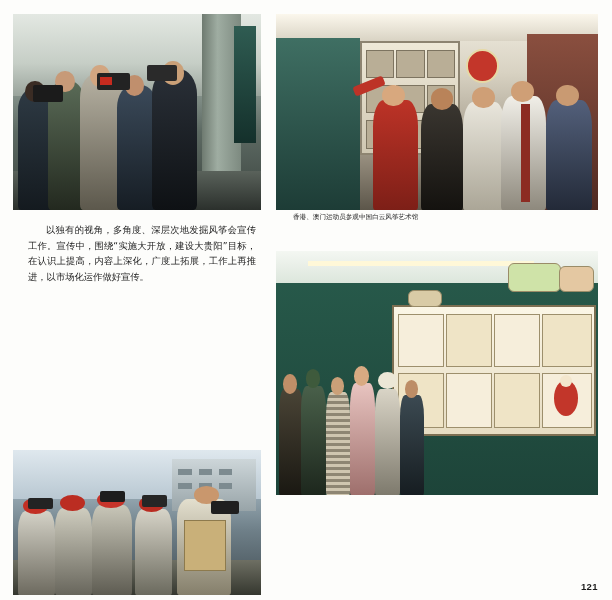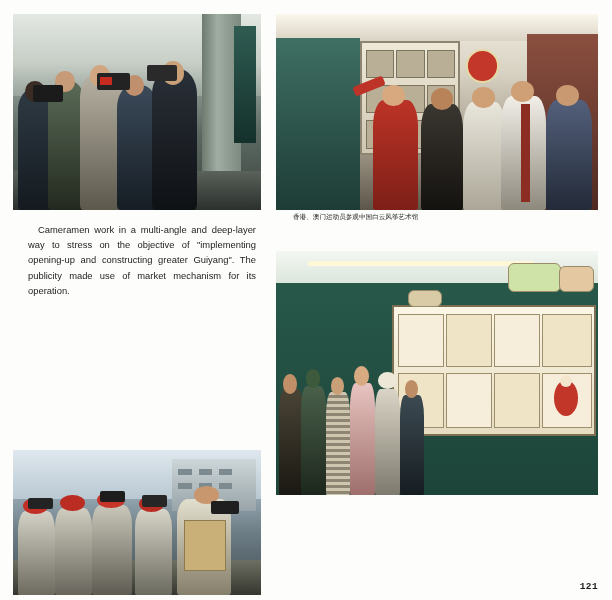--- a/index.html
+++ b/index.html
@@ -173,21 +173,21 @@
     line-height: 11px;
     color: #222;
     margin: 1px 0 0 0;
   }
 
   
   .page-number {
     position: absolute;
     right: 14px;
     bottom: 8px;
-    font-family: Liberation Mono, monospace;
+    font-family: Liberation Sans, sans-serif;
     font-size: 9.5px;
     font-weight: bold;
     color: #1b1b1b;
     letter-spacing: .4px;
   }
 
   
   .blob { position:absolute; border-radius:50%; }
   .rect { position:absolute; }
 </style>
@@ -336,18 +336,18 @@
     <div class="rect" style="left:69%;top:48%;width:16%;height:34%;background:#c9b079;border:1px solid #8d7a4d;"></div>
     <div class="blob" style="left:73%;top:25%;width:10%;height:12%;background:#c9976d;"></div>
     <div class="rect" style="left:80%;top:35%;width:11%;height:9%;background:#1f1f1f;border-radius:2px;"></div>
 
     <div class="rect" style="left:6%;top:33%;width:10%;height:8%;background:#232323;border-radius:2px;"></div>
     <div class="rect" style="left:35%;top:28%;width:10%;height:8%;background:#1d1d1d;border-radius:2px;"></div>
     <div class="rect" style="left:52%;top:31%;width:10%;height:8%;background:#262626;border-radius:2px;"></div>
   </div>
 
   <div class="text-col">
-    <p class="en-para">Cameramen work in a multi-angle and deep-layer way to stress on the objective of "implementing opening-up and constructing greater Guiyang". The publicity made use of market mechanism for its operation.</p>
+    <p class="cn-para">以独有的视角，多角度、深层次地发掘风筝会宣传工作。宣传中，围绕“实施大开放，建设大贵阳”目标，在认识上提高，内容上深化，广度上拓展，工作上再推进，以市场化运作做好宣传。</p>
   </div>
 
   <div class="page-number">121</div>
 
 </div>
 
 </body></html>

